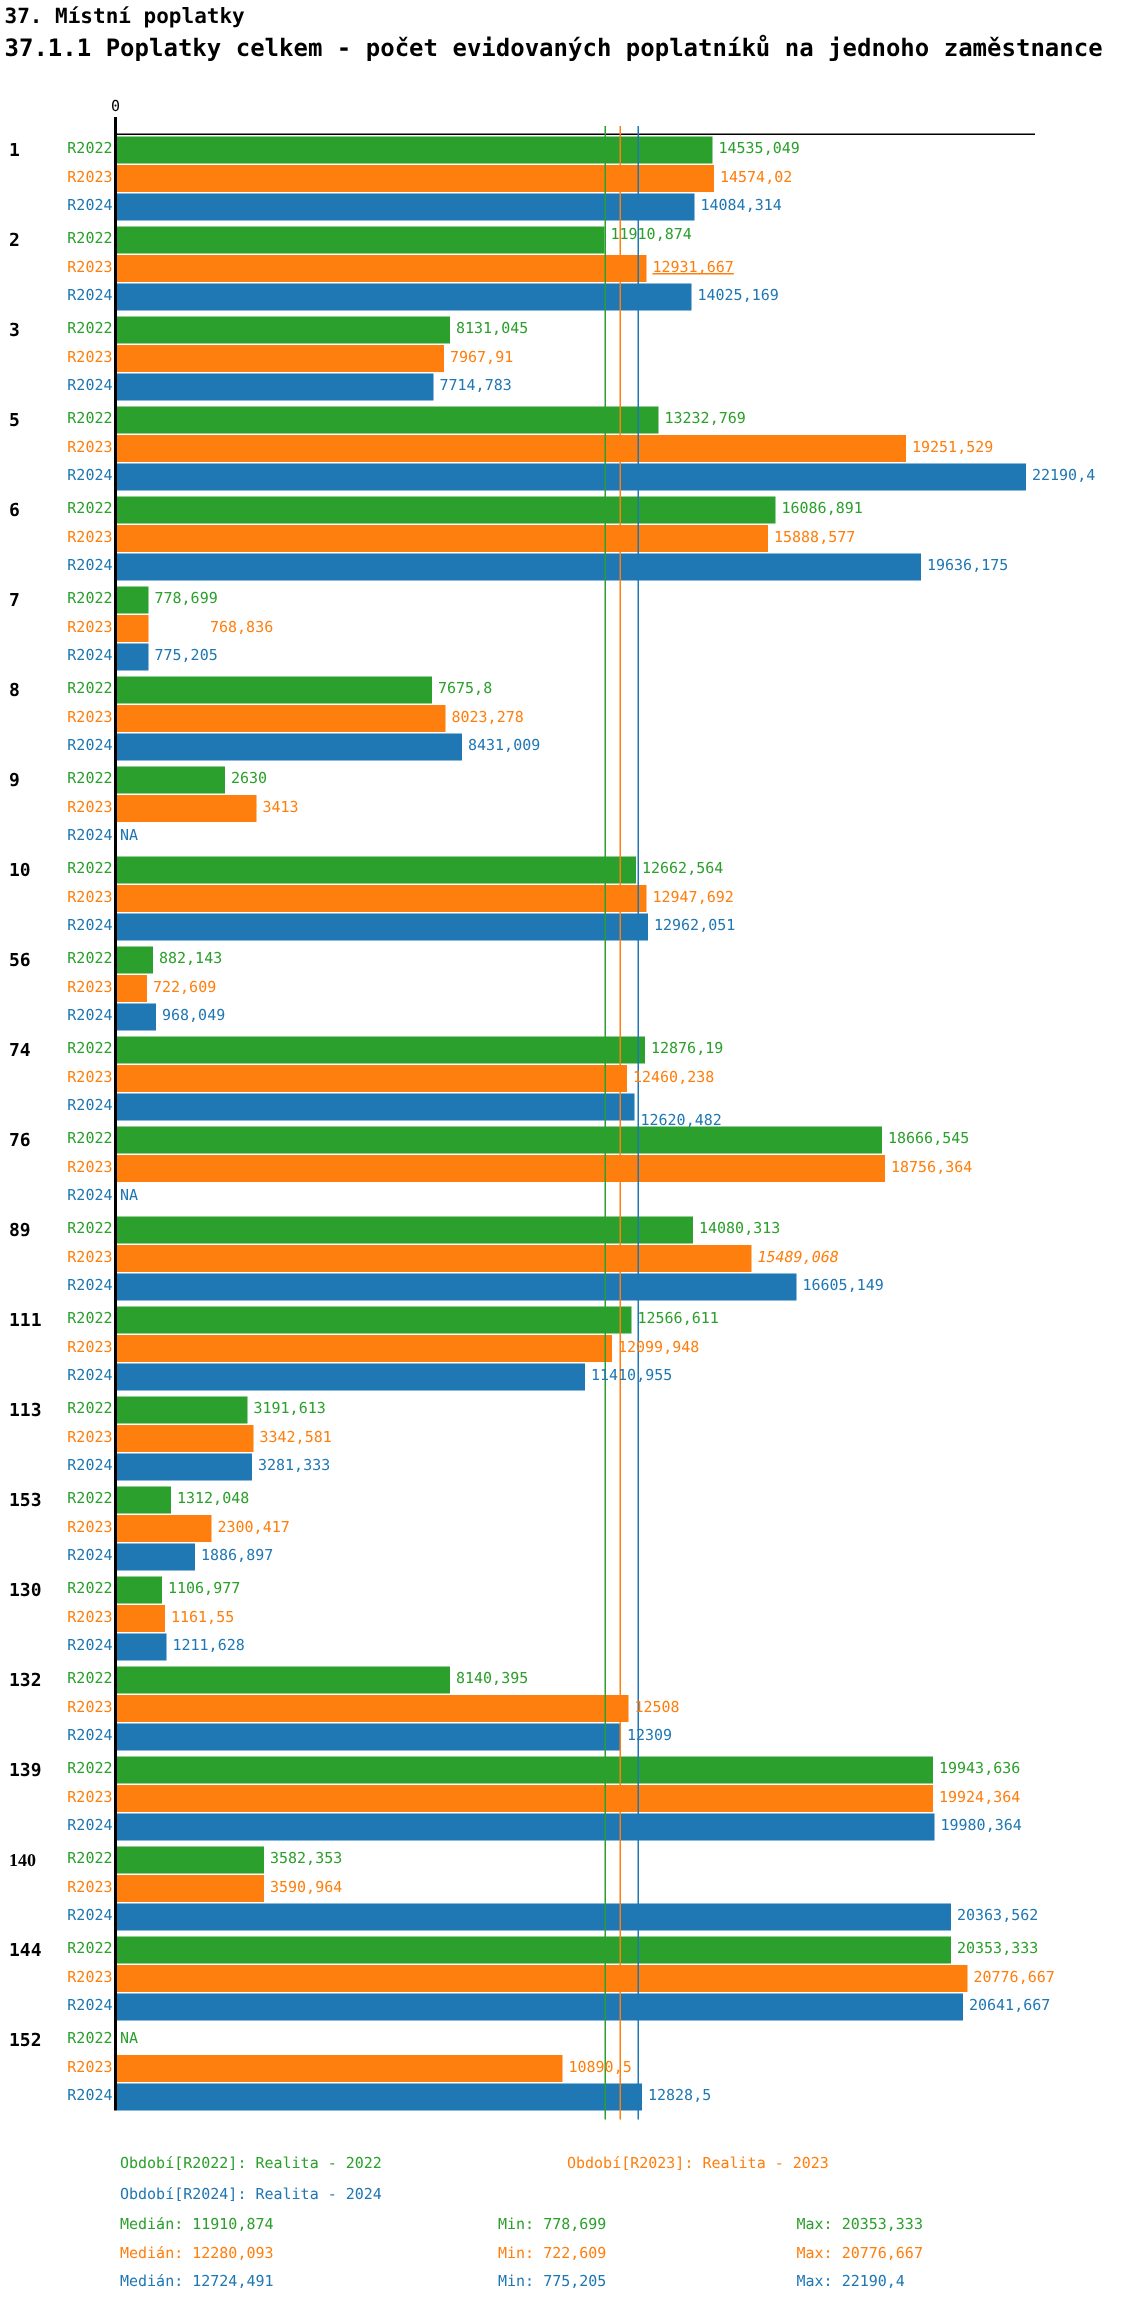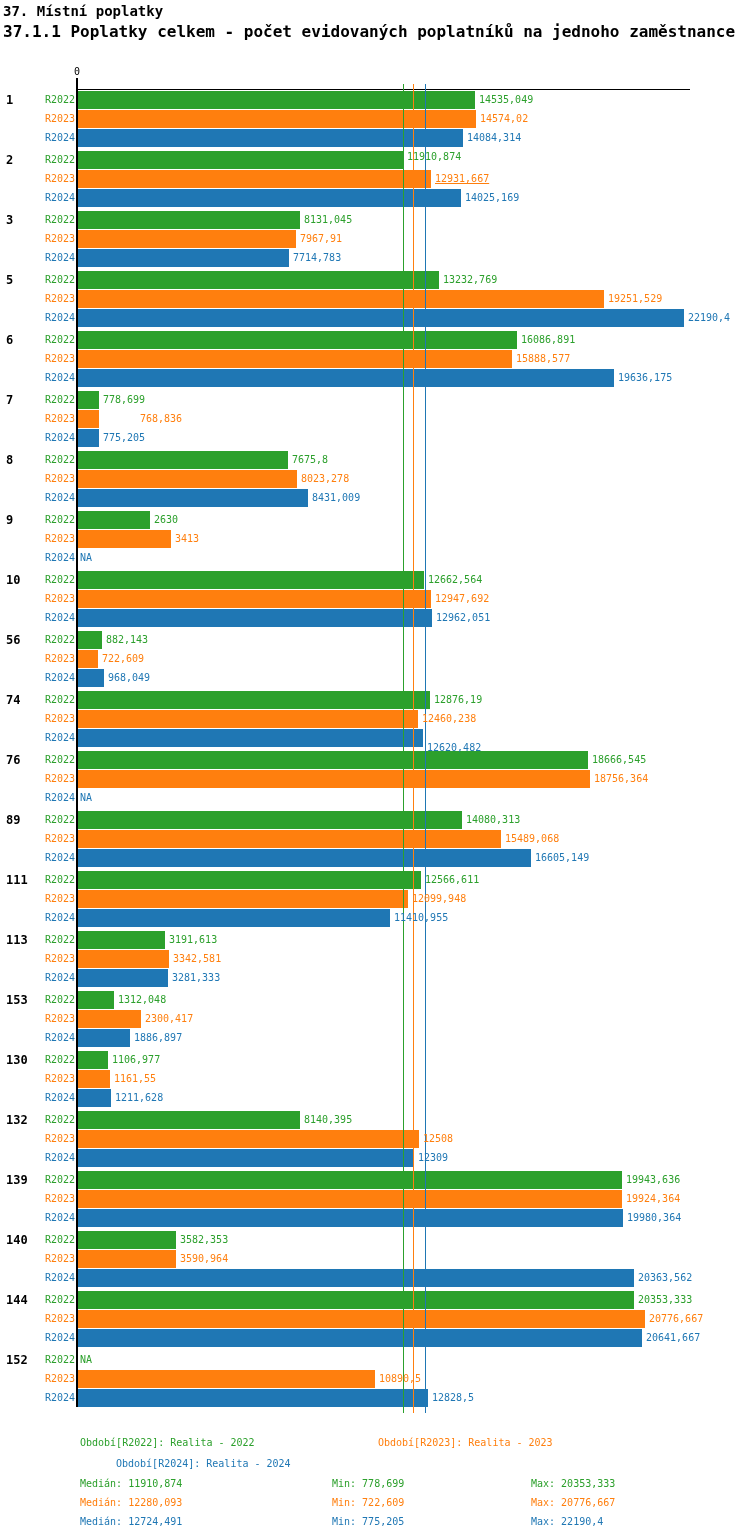--- a/index.html
+++ b/index.html
@@ -154,21 +154,21 @@
       <div class="abs bar" style="left: 78px; top: 770px; width: 512px; background: rgb(255, 127, 14);"></div>
       <div class="abs vlabel c-R2023" style="left: 594px; top: 770px;">18756,364</div>
       <div class="abs rlabel c-R2024" style="top: 789px;">R2024</div>
       <div class="abs na c-R2024" style="left: 80px; top: 789px;">NA</div>
       <div class="abs glabel" style="top: 811px;">89</div>
       <div class="abs rlabel c-R2022" style="top: 811px;">R2022</div>
       <div class="abs bar" style="left: 78px; top: 811px; width: 384px; background: rgb(44, 160, 44);"></div>
       <div class="abs vlabel c-R2022" style="left: 466px; top: 811px;">14080,313</div>
       <div class="abs rlabel c-R2023" style="top: 830px;">R2023</div>
       <div class="abs bar" style="left: 78px; top: 830px; width: 423px; background: rgb(255, 127, 14);"></div>
-      <div class="abs vlabel c-R2023" style="left: 505px; top: 830px;">15489,068</div>
+      <div class="abs vlabel c-R2023" style="left: 505px; top: 830px; font-style: italic;">15489,068</div>
       <div class="abs rlabel c-R2024" style="top: 849px;">R2024</div>
       <div class="abs bar" style="left: 78px; top: 849px; width: 453px; background: rgb(31, 119, 180);"></div>
       <div class="abs vlabel c-R2024" style="left: 535px; top: 849px;">16605,149</div>
       <div class="abs glabel" style="top: 871px;">111</div>
       <div class="abs rlabel c-R2022" style="top: 871px;">R2022</div>
       <div class="abs bar" style="left: 78px; top: 871px; width: 343px; background: rgb(44, 160, 44);"></div>
       <div class="abs vlabel c-R2022" style="left: 425px; top: 871px;">12566,611</div>
       <div class="abs rlabel c-R2023" style="top: 890px;">R2023</div>
       <div class="abs bar" style="left: 78px; top: 890px; width: 330px; background: rgb(255, 127, 14);"></div>
       <div class="abs vlabel c-R2023" style="left: 412px; top: 890px;">12099,948</div>
@@ -218,21 +218,21 @@
       <div class="abs glabel" style="top: 1171px;">139</div>
       <div class="abs rlabel c-R2022" style="top: 1171px;">R2022</div>
       <div class="abs bar" style="left: 78px; top: 1171px; width: 544px; background: rgb(44, 160, 44);"></div>
       <div class="abs vlabel c-R2022" style="left: 626px; top: 1171px;">19943,636</div>
       <div class="abs rlabel c-R2023" style="top: 1190px;">R2023</div>
       <div class="abs bar" style="left: 78px; top: 1190px; width: 544px; background: rgb(255, 127, 14);"></div>
       <div class="abs vlabel c-R2023" style="left: 626px; top: 1190px;">19924,364</div>
       <div class="abs rlabel c-R2024" style="top: 1209px;">R2024</div>
       <div class="abs bar" style="left: 78px; top: 1209px; width: 545px; background: rgb(31, 119, 180);"></div>
       <div class="abs vlabel c-R2024" style="left: 627px; top: 1209px;">19980,364</div>
-      <div class="abs glabel" style="top: 1231px;">140</div>
+      <div class="abs glabel" style="top: 1231px; font-family: Liberation Serif, serif;">140</div>
       <div class="abs rlabel c-R2022" style="top: 1231px;">R2022</div>
       <div class="abs bar" style="left: 78px; top: 1231px; width: 98px; background: rgb(44, 160, 44);"></div>
       <div class="abs vlabel c-R2022" style="left: 180px; top: 1231px;">3582,353</div>
       <div class="abs rlabel c-R2023" style="top: 1250px;">R2023</div>
       <div class="abs bar" style="left: 78px; top: 1250px; width: 98px; background: rgb(255, 127, 14);"></div>
       <div class="abs vlabel c-R2023" style="left: 180px; top: 1250px;">3590,964</div>
       <div class="abs rlabel c-R2024" style="top: 1269px;">R2024</div>
       <div class="abs bar" style="left: 78px; top: 1269px; width: 556px; background: rgb(31, 119, 180);"></div>
       <div class="abs vlabel c-R2024" style="left: 638px; top: 1269px;">20363,562</div>
       <div class="abs glabel" style="top: 1291px;">144</div>
@@ -255,21 +255,21 @@
       <div class="abs bar" style="left: 78px; top: 1389px; width: 350px; background: rgb(31, 119, 180);"></div>
       <div class="abs vlabel c-R2024" style="left: 432px; top: 1389px;">12828,5</div>
       <div class="abs median" style="left: 403px; background: rgb(44, 160, 44);"></div>
       <div class="abs median" style="left: 413px; background: rgb(255, 127, 14);"></div>
       <div class="abs median" style="left: 425px; background: rgb(31, 119, 180);"></div>
     </div>
 
   <div>
     <span class="abs leg c-R2022" style="left:80px;  top:1437px;">Období[R2022]: Realita - 2022</span>
     <span class="abs leg c-R2023" style="left:378px; top:1437px;">Období[R2023]: Realita - 2023</span>
-    <span class="abs leg c-R2024" style="left:80px;  top:1458px;margin-left:36px;">Období[R2024]: Realita - 2024</span>
+    <span class="abs leg c-R2024" style="left:80px;  top:1458px;">Období[R2024]: Realita - 2024</span>
 
     <span class="abs leg c-R2022" style="left:80px;  top:1478px;">Medián: 11910,874</span>
     <span class="abs leg c-R2022" style="left:332px; top:1478px;">Min: 778,699</span>
     <span class="abs leg c-R2022" style="left:531px; top:1478px;">Max: 20353,333</span>
 
     <span class="abs leg c-R2023" style="left:80px;  top:1497px;">Medián: 12280,093</span>
     <span class="abs leg c-R2023" style="left:332px; top:1497px;">Min: 722,609</span>
     <span class="abs leg c-R2023" style="left:531px; top:1497px;">Max: 20776,667</span>
 
     <span class="abs leg c-R2024" style="left:80px;  top:1516px;">Medián: 12724,491</span>

